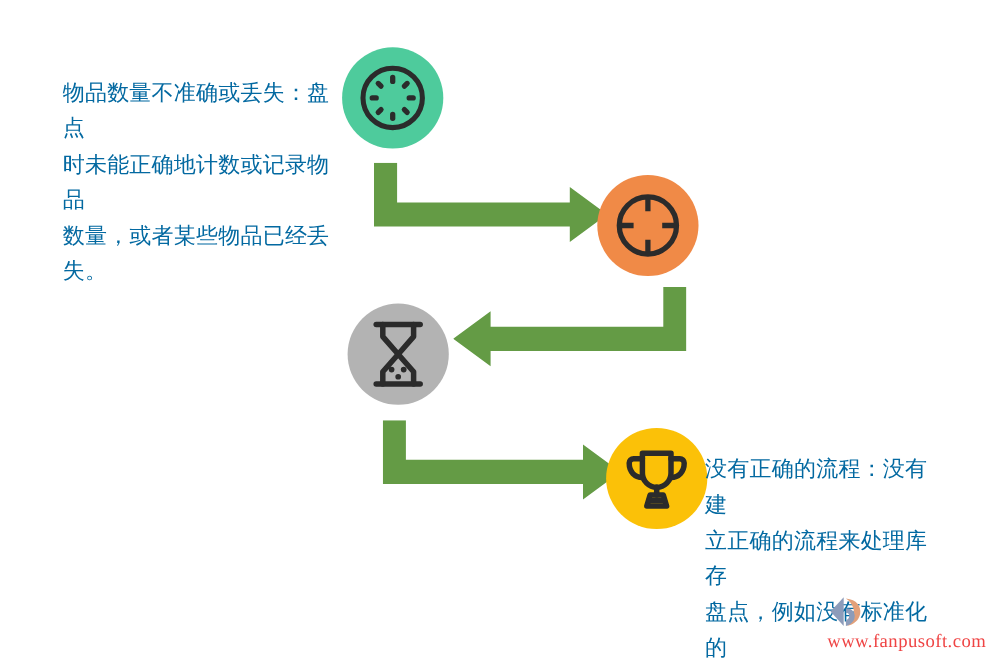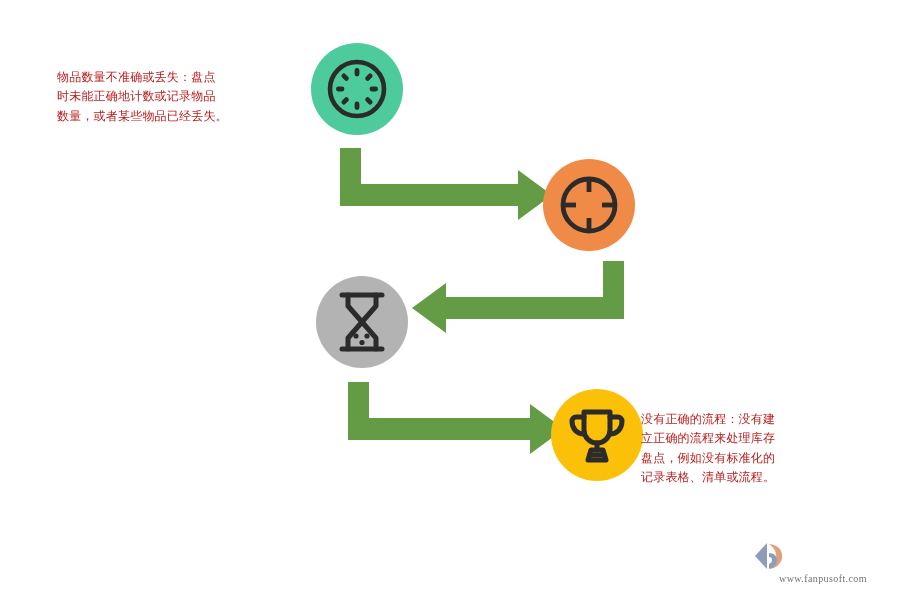--- a/index.html
+++ b/index.html
@@ -24,22 +24,22 @@
     border-radius: 50%;
     display: flex;
     align-items: center;
     justify-content: center;
   }
   .node-circle svg { display: block; }
 
   
   .caption {
     position: absolute;
-    color: #b91c1c;
-    font-size: 12px;
+    color: #0369a1;
+    font-size: 20px;
     line-height: 1.62;
     letter-spacing: 0.2px;
     white-space: pre-line;
   }
   .caption.right { text-align: left; }
   .caption.left  { text-align: left; }
 
   
   .arrow { position: absolute; }
   .arrow svg { display: block; }
@@ -61,24 +61,24 @@
   #logo .logo-word {
     font-size: 25px;
     font-weight: bold;
     color: #8d9cba;
     letter-spacing: 0px;
     line-height: 32px;
     margin-left: 2px;
     font-family: "DejaVu Sans", "Liberation Sans", sans-serif;
   }
   #logo .logo-url {
-    font-size: 10px;
-    color: #737373;
+    font-size: 17px;
+    color: #ef4444;
     letter-spacing: 0.4px;
-    text-align: center;
+    text-align: right;
     margin-top: -1px;
     font-family: "Liberation Serif", serif;
   }
 </style>
 </head>
 <body>
 
 <div id="canvas">
 
   <div class="arrow" style="left:340px; top:148px; width:212px; height:76px;">

